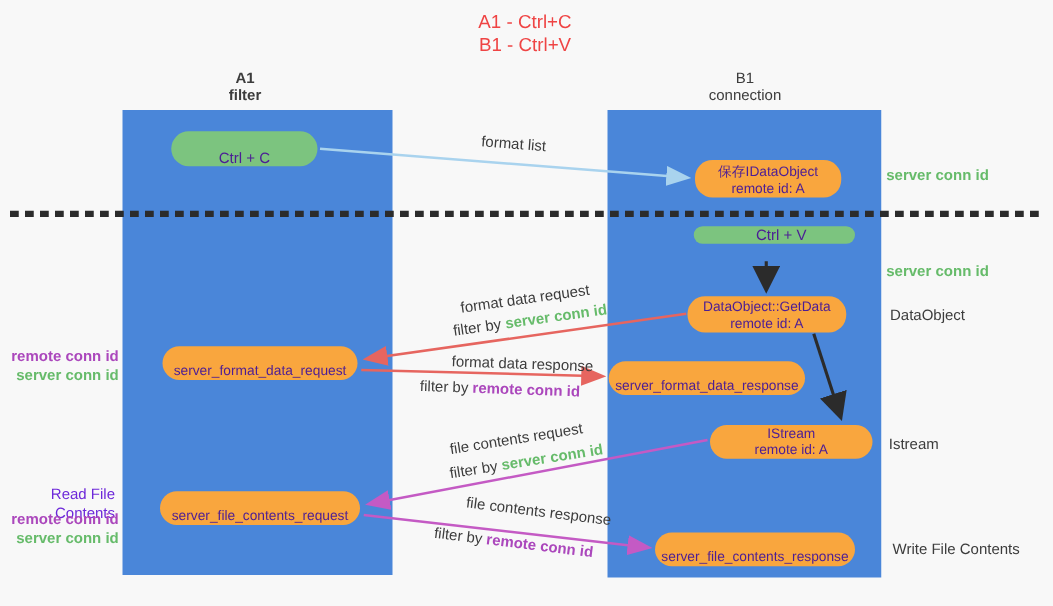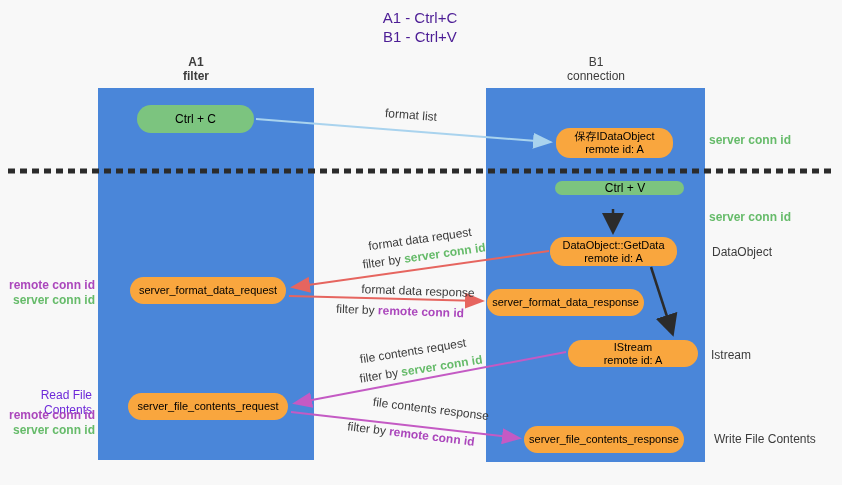--- a/index.html
+++ b/index.html
@@ -3,30 +3,30 @@
 <meta charset="utf-8">
 <style>
   html,body{margin:0;padding:0;background:#f8f8f8;}
   .canvas{
     position:relative;width:842px;height:485px;overflow:hidden;
     background:#f8f8f8;
     font-family:"Liberation Sans",sans-serif;
     color:#3c3c3c;
   }
   .abs{position:absolute;}
-  .title{left:330px;top:8px;width:180px;text-align:center;font-size:15px;line-height:19px;color:#4c1d95;}
+  .title{left:330px;top:8px;width:180px;text-align:center;font-size:15px;line-height:19px;color:#ef4444;}
   .colheader{top:55px;width:120px;text-align:center;font-size:12px;line-height:14px;color:#3c3c3c;}
   .colheader.left{left:136px;font-weight:bold;}
   .colheader.right{left:536px;}
   .column{top:88px;background:#4a86d9;}
   .column.left{left:98px;width:216px;height:372px;}
   .column.right{left:486px;width:219px;height:374px;}
   svg.arrows{position:absolute;left:0;top:0;pointer-events:none;}
-  .node{display:flex;flex-direction:column;align-items:center;justify-content:center;
-        color:#000000;text-align:center;line-height:13px;font-size:11px;border-radius:14px;}
+  .node{display:flex;flex-direction:column;align-items:center;justify-content:flex-end;
+        color:#4c1d95;text-align:center;line-height:13px;font-size:11px;border-radius:14px;}
   .node.green{background:#7cc47f;font-size:12px;}
   .node.orange{background:#f9a63e;}
   .n-ctrlc{left:137px;top:105px;width:117px;height:28px;}
   .n-save{left:556px;top:128px;width:117px;height:30px;}
   .n-ctrlv{left:555px;top:181px;width:118px;height:14px;padding-left:11px;}
   .n-getdata{left:550px;top:237px;width:127px;height:29px;}
   .n-freq{left:130px;top:277px;width:156px;height:27px;}
   .n-fresp{left:487px;top:289px;width:157px;height:27px;}
   .n-istream{left:568px;top:340px;width:130px;height:27px;}
   .n-creq{left:128px;top:393px;width:160px;height:27px;}

